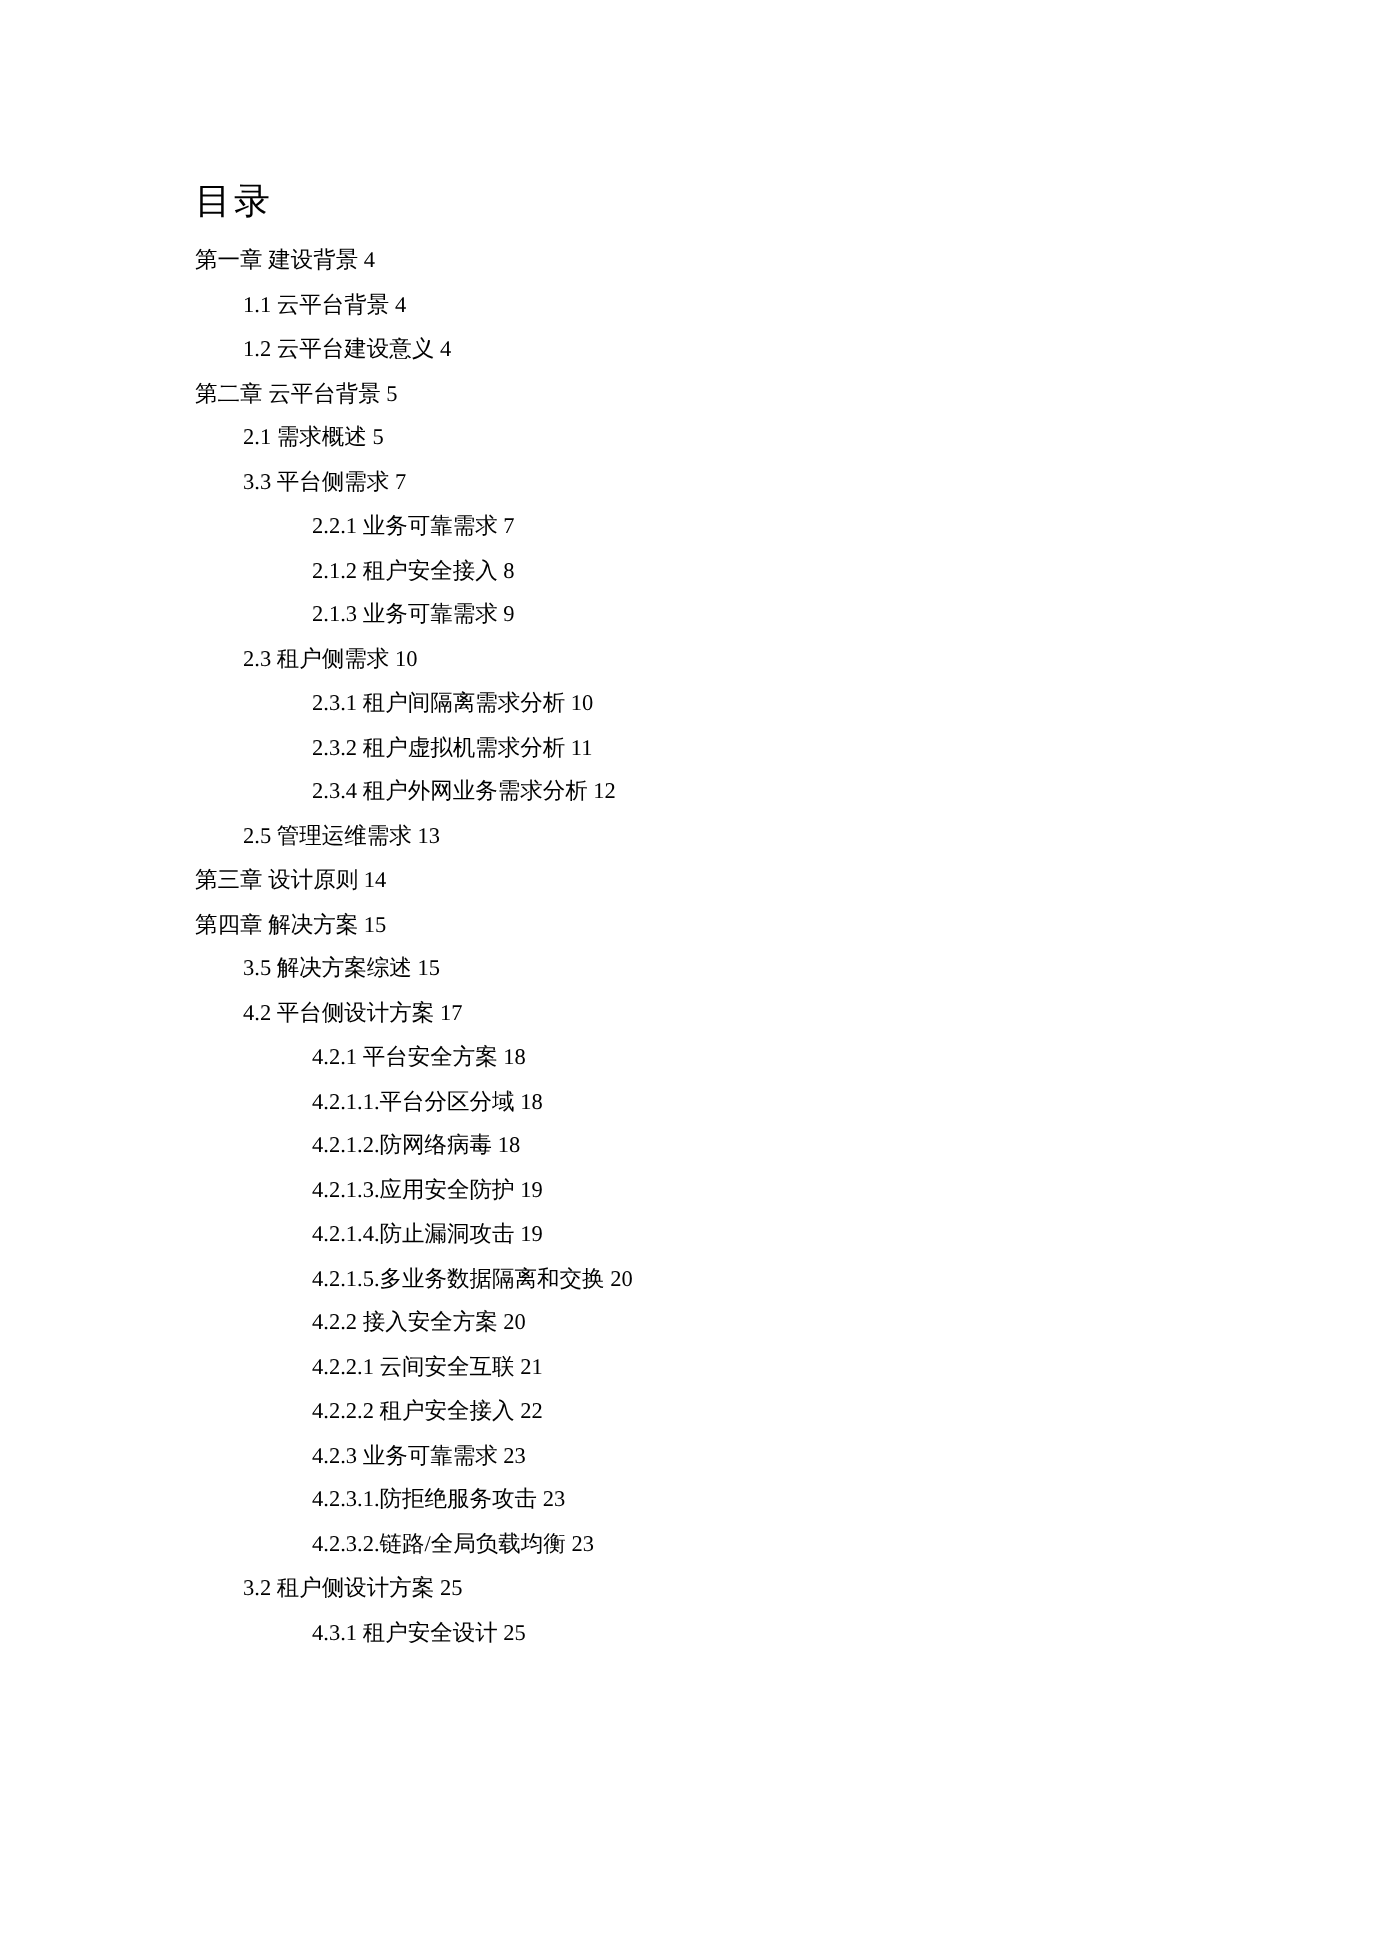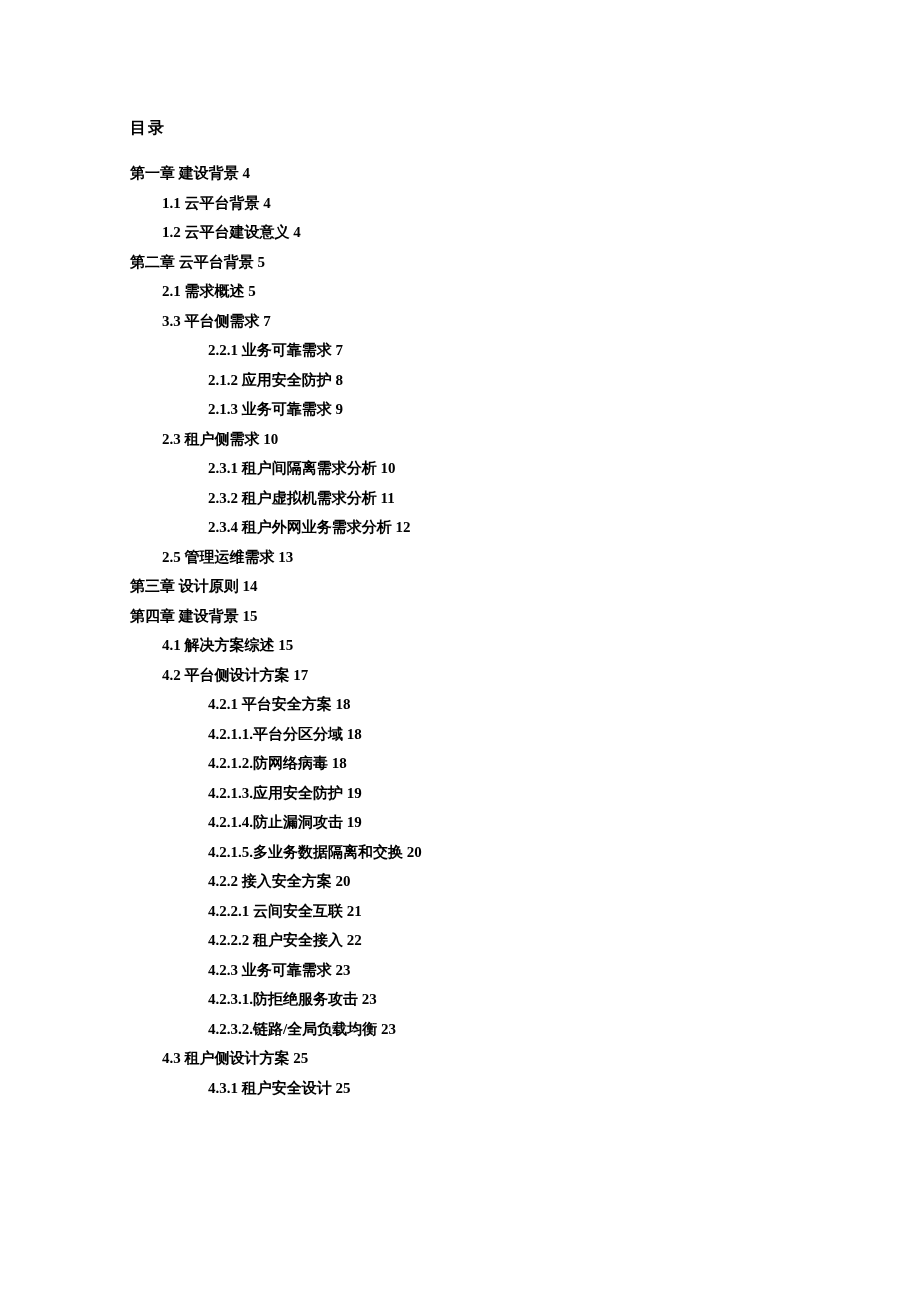--- a/index.html
+++ b/index.html
@@ -7,67 +7,66 @@
     padding: 0;
     background: #fff;
     font-family: "SimSun", "宋体", serif;
     width: 920px;
     height: 1302px;
   }
   .page {
     padding: 118px 130px 80px 130px;
   }
   .toc-title {
-    font-size: 16px;
-    font-weight: bold;
-    margin-bottom: 20px;
+    font-size: 24px;
+    font-weight: normal;
+    margin-bottom: 10px;
     letter-spacing: 2px;
   }
   .toc-entry {
     font-size: 15px;
     line-height: 29.5px;
     white-space: pre;
-    font-weight: bold;
   }
   .indent-0 { padding-left: 0; }
   .indent-1 { padding-left: 32px; }
   .indent-2 { padding-left: 78px; }
 </style>
 </head>
 <body>
 
 <div class="page">
   <div class="toc-title">目录</div>
   <div id="toc-container">
       <div class="toc-entry indent-0"><span>第一章 建设背景</span><span> 4</span></div>
       <div class="toc-entry indent-1"><span>1.1 云平台背景</span><span> 4</span></div>
       <div class="toc-entry indent-1"><span>1.2 云平台建设意义</span><span> 4</span></div>
       <div class="toc-entry indent-0"><span>第二章 云平台背景</span><span> 5</span></div>
       <div class="toc-entry indent-1"><span>2.1 需求概述</span><span> 5</span></div>
       <div class="toc-entry indent-1"><span>3.3 平台侧需求</span><span> 7</span></div>
       <div class="toc-entry indent-2"><span>2.2.1 业务可靠需求</span><span> 7</span></div>
-      <div class="toc-entry indent-2"><span>2.1.2 应用安全防护</span><span> 8</span></div>
+      <div class="toc-entry indent-2"><span>2.1.2 租户安全接入</span><span> 8</span></div>
       <div class="toc-entry indent-2"><span>2.1.3 业务可靠需求</span><span> 9</span></div>
       <div class="toc-entry indent-1"><span>2.3 租户侧需求</span><span> 10</span></div>
       <div class="toc-entry indent-2"><span>2.3.1 租户间隔离需求分析</span><span> 10</span></div>
       <div class="toc-entry indent-2"><span>2.3.2 租户虚拟机需求分析</span><span> 11</span></div>
       <div class="toc-entry indent-2"><span>2.3.4 租户外网业务需求分析</span><span> 12</span></div>
       <div class="toc-entry indent-1"><span>2.5 管理运维需求</span><span> 13</span></div>
       <div class="toc-entry indent-0"><span>第三章 设计原则</span><span> 14</span></div>
-      <div class="toc-entry indent-0"><span>第四章 建设背景</span><span> 15</span></div>
-      <div class="toc-entry indent-1"><span>4.1 解决方案综述</span><span> 15</span></div>
+      <div class="toc-entry indent-0"><span>第四章 解决方案</span><span> 15</span></div>
+      <div class="toc-entry indent-1"><span>3.5 解决方案综述</span><span> 15</span></div>
       <div class="toc-entry indent-1"><span>4.2 平台侧设计方案</span><span> 17</span></div>
       <div class="toc-entry indent-2"><span>4.2.1 平台安全方案</span><span> 18</span></div>
       <div class="toc-entry indent-2"><span>4.2.1.1.平台分区分域</span><span> 18</span></div>
       <div class="toc-entry indent-2"><span>4.2.1.2.防网络病毒</span><span> 18</span></div>
       <div class="toc-entry indent-2"><span>4.2.1.3.应用安全防护</span><span> 19</span></div>
       <div class="toc-entry indent-2"><span>4.2.1.4.防止漏洞攻击</span><span> 19</span></div>
       <div class="toc-entry indent-2"><span>4.2.1.5.多业务数据隔离和交换</span><span> 20</span></div>
       <div class="toc-entry indent-2"><span>4.2.2 接入安全方案</span><span> 20</span></div>
       <div class="toc-entry indent-2"><span>4.2.2.1 云间安全互联</span><span> 21</span></div>
       <div class="toc-entry indent-2"><span>4.2.2.2 租户安全接入</span><span> 22</span></div>
       <div class="toc-entry indent-2"><span>4.2.3 业务可靠需求</span><span> 23</span></div>
       <div class="toc-entry indent-2"><span>4.2.3.1.防拒绝服务攻击</span><span> 23</span></div>
       <div class="toc-entry indent-2"><span>4.2.3.2.链路/全局负载均衡</span><span> 23</span></div>
-      <div class="toc-entry indent-1"><span>4.3 租户侧设计方案</span><span> 25</span></div>
+      <div class="toc-entry indent-1"><span>3.2 租户侧设计方案</span><span> 25</span></div>
       <div class="toc-entry indent-2"><span>4.3.1 租户安全设计</span><span> 25</span></div>
     </div>
 </div>
 
 </body></html>

